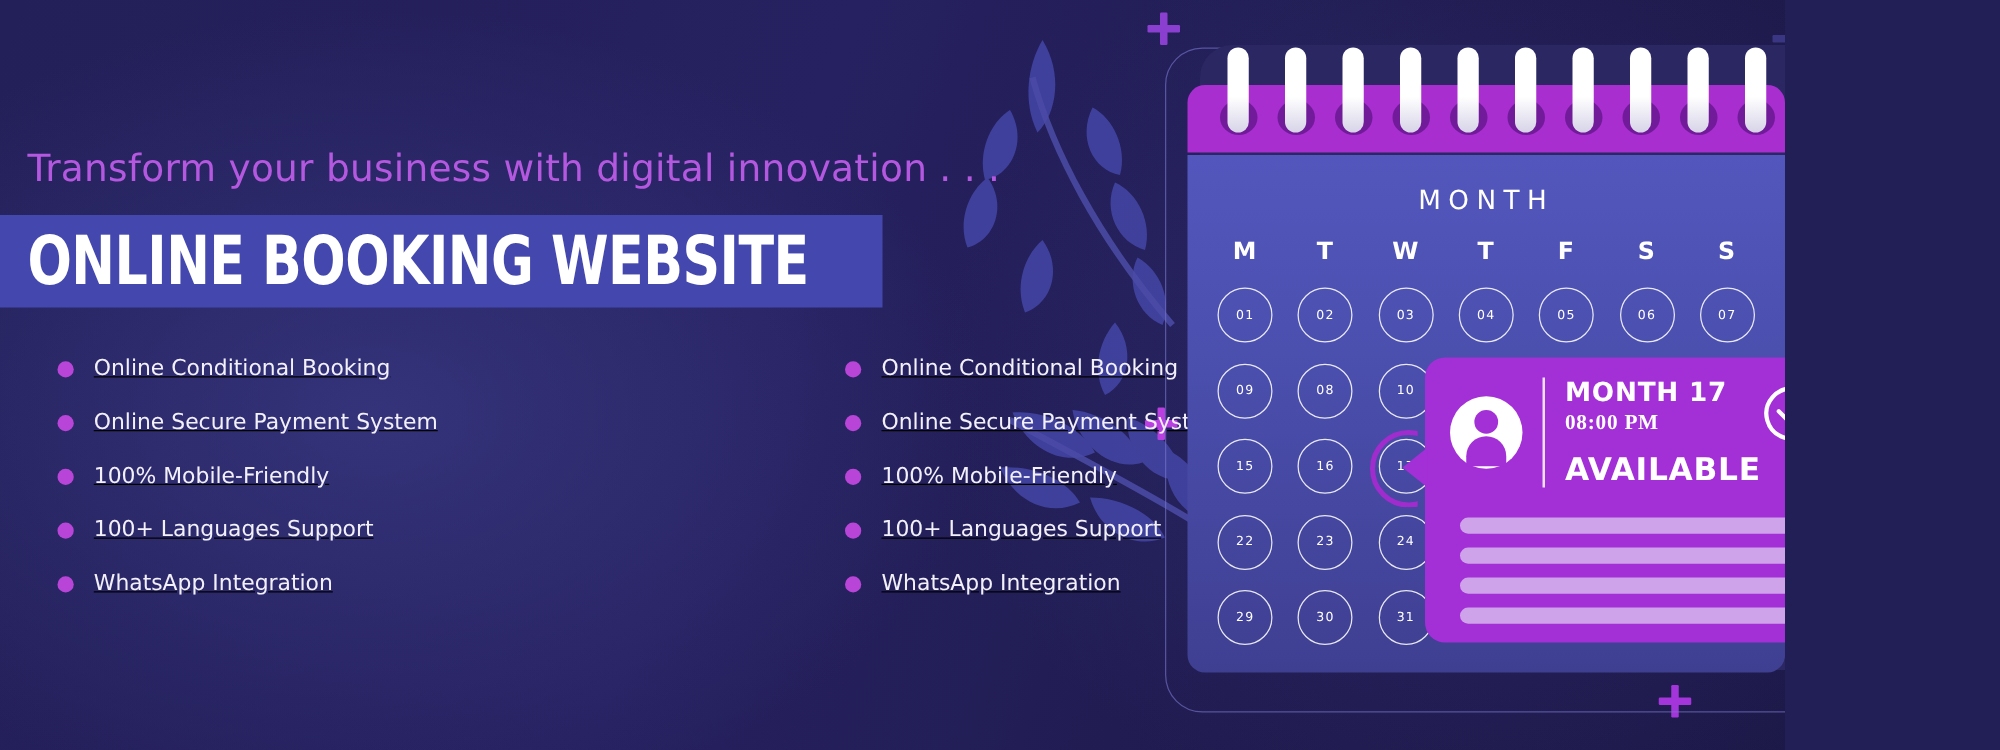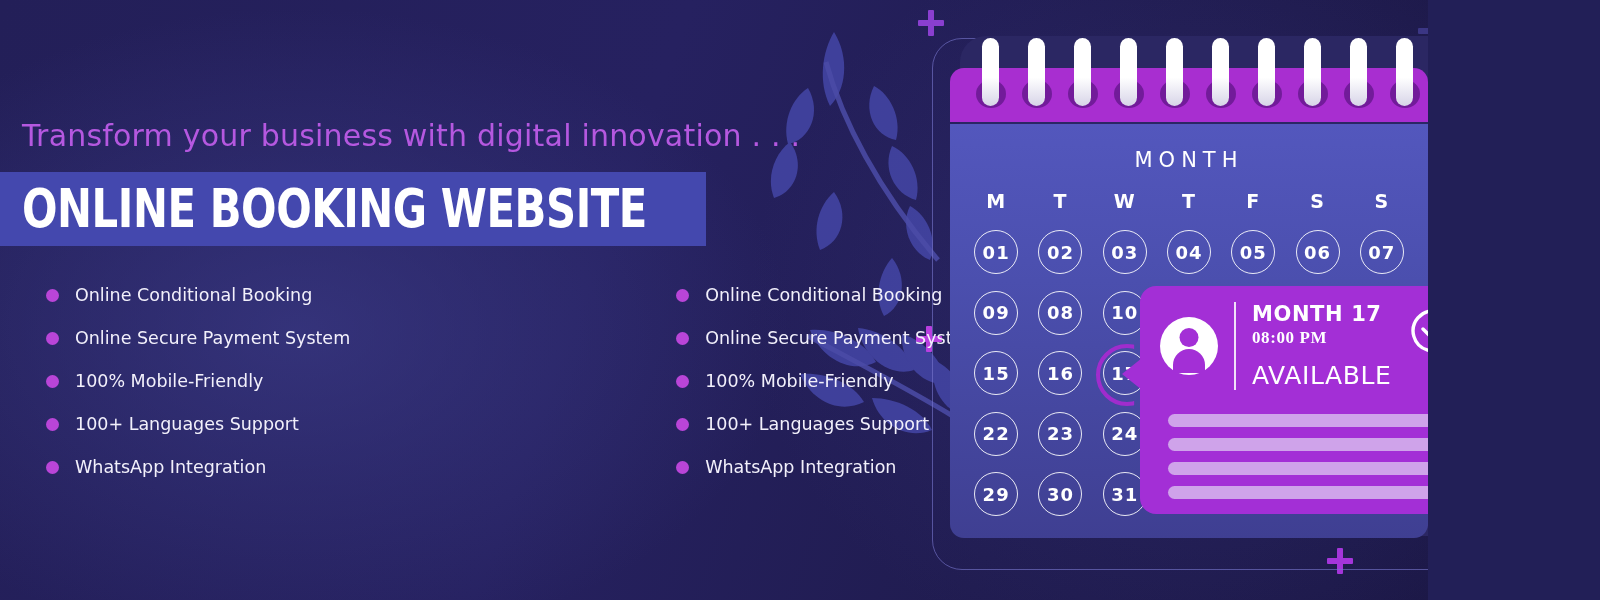--- a/index.html
+++ b/index.html
@@ -59,21 +59,21 @@
   .price-ring.outer{inset:0;}
   .price-ring.inner{inset:8px;border-color:#8078d8;}
   .price-text{
     position:absolute;inset:0;display:flex;align-items:center;justify-content:center;
     font-family:"DejaVu Serif","Liberation Serif",serif;font-weight:700;
     font-size:33px;color:#fff;
   }
 
   
   .features{position:absolute;left:46px;top:284px;display:flex;gap:326px;}
-  .f-col{display:flex;flex-direction:column;gap:21px;}
+  .f-col{display:flex;flex-direction:column;gap:21px;text-decoration:underline;}
   .f-item{display:flex;align-items:center;gap:16px;height:22px;}
   .f-dot{width:13px;height:13px;border-radius:50%;background:#b945d8;flex:none;}
   .f-label{font-size:17.5px;color:#f2f0fb;white-space:nowrap;font-family:"DejaVu Sans",sans-serif;}
 
   
   .calendar{position:absolute;left:950px;top:68px;width:478px;height:470px;
     border-radius:16px;overflow:visible;}
   .cal-head{
     position:absolute;left:0;top:0;width:478px;height:54px;
     background:#a82ed0;border-radius:14px 14px 0 0;
@@ -99,21 +99,21 @@
   }
   .dow-row,.date-row{position:absolute;left:14px;width:450px;display:flex;}
   .dow-row{top:122px;}
   .dow{flex:1;text-align:center;font-size:19px;font-weight:700;color:#fff;letter-spacing:1px;
     font-family:"DejaVu Sans",sans-serif;}
   .date-cell{flex:1;display:flex;align-items:center;justify-content:center;}
   .day{
     width:42px;height:42px;border-radius:50%;
     border:1.6px solid rgba(255,255,255,.88);
     display:flex;align-items:center;justify-content:center;
-    font-size:18px;font-weight:700;color:#fff;letter-spacing:1px;
+    font-size:10px;font-weight:400;color:#fff;letter-spacing:1px;
     font-family:"DejaVu Sans",sans-serif;
   }
   .day.blank{border-color:transparent;}
   .day.selected{position:relative;}
   .day.selected:before{
     content:"";position:absolute;left:-8px;top:-8px;width:54px;height:54px;
     border-radius:50%;border:4px solid #a02ccd;
     clip-path:polygon(0 0,62% 0,62% 22%,100% 22%,100% 78%,62% 78%,62% 100%,0 100%);
   }
 
@@ -132,21 +132,21 @@
     width:58px;height:58px;border-radius:50%;background:#fff;position:relative;flex:none;
   }
   .avatar:before{content:"";position:absolute;left:50%;top:11px;width:19px;height:19px;
     border-radius:50%;background:#a32fd6;transform:translateX(-50%);}
   .avatar:after{content:"";position:absolute;left:50%;top:32px;width:32px;height:24px;
     border-radius:16px 16px 0 0;background:#a32fd6;transform:translateX(-50%);}
   .divider{width:2px;height:88px;background:rgba(255,255,255,.85);flex:none;}
   .pop-lines{display:flex;flex-direction:column;}
   .pop-date{font-size:21px;font-weight:700;color:#fff;letter-spacing:.6px;font-family:"DejaVu Sans",sans-serif;}
   .pop-time{font-size:17px;font-weight:700;color:#fff;letter-spacing:.6px;margin-top:2px;font-family:Liberation Serif, serif;}
-  .pop-status{font-size:25px;font-weight:400;color:#fff;letter-spacing:.6px;margin-top:13px;font-family:"DejaVu Sans",sans-serif;}
+  .pop-status{font-size:25px;font-weight:700;color:#fff;letter-spacing:.6px;margin-top:13px;font-family:"DejaVu Sans",sans-serif;}
   .check-icon{position:absolute;right:18px;top:20px;width:46px;height:46px;}
   .bars{position:absolute;left:28px;top:128px;width:278px;display:flex;flex-direction:column;gap:11px;}
   .bar{height:13px;border-radius:7px;background:#cfa3ea;}
 
   
   .pin{position:absolute;left:1443px;top:140px;width:86px;height:110px;color:#4f4aa8;}
 </style>
 </head>
 <body>
 

